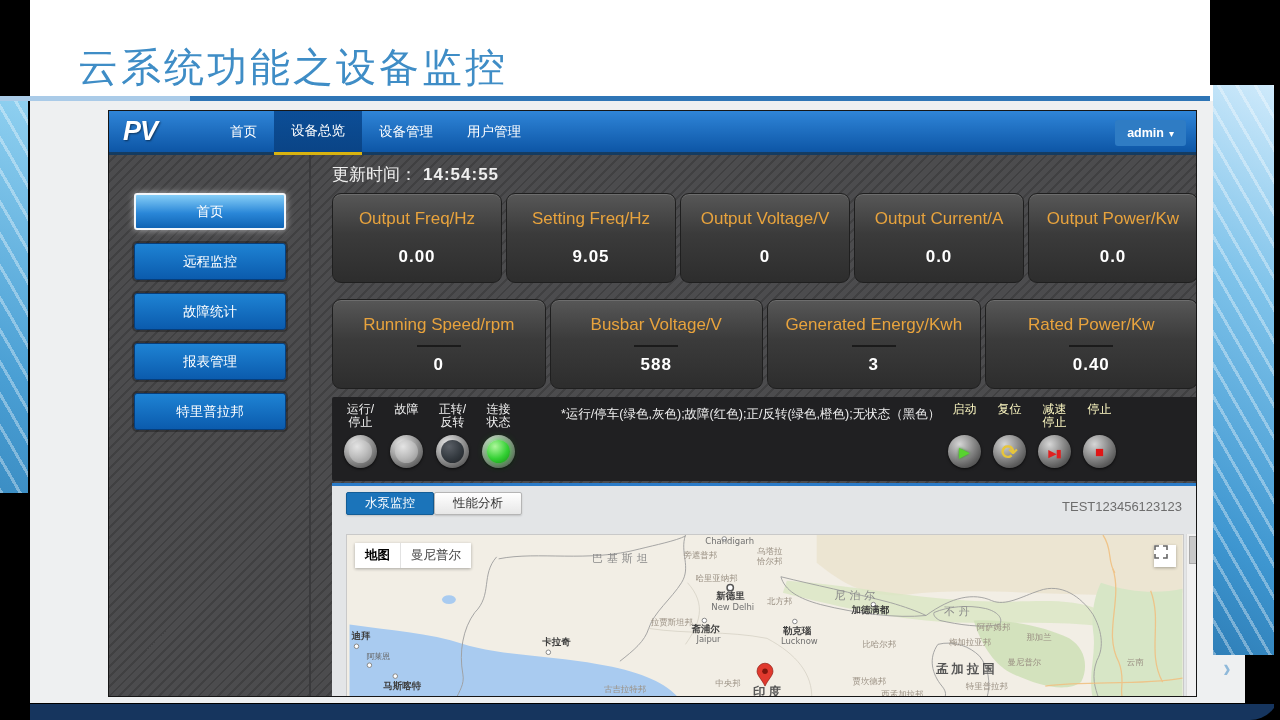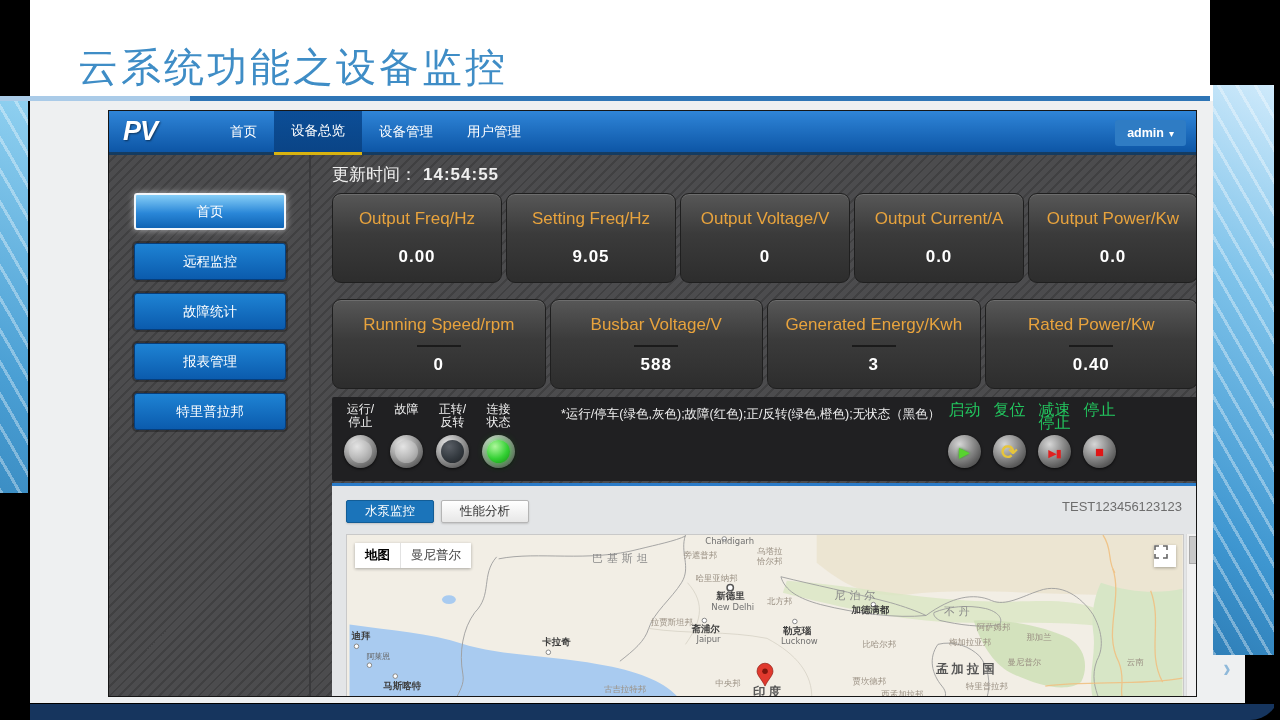--- a/index.html
+++ b/index.html
@@ -74,35 +74,35 @@
     background:radial-gradient(circle at 35% 28%,#ececec,#9a9a9a 45%,#666 75%,#3d3d3d);
     display:flex;align-items:center;justify-content:center;box-shadow:0 1px 3px rgba(0,0,0,.7);}
   .lamp i{display:block;width:23px;height:23px;border-radius:50%;}
   .lamp[data-state="gray"] i{background:radial-gradient(circle at 35% 28%,#e4e4e4,#bcbcbc 50%,#8c8c8c);}
   .lamp[data-state="dark"] i{background:radial-gradient(circle at 35% 28%,#5a5f66,#343a40 55%,#1d2024);}
   .lamp[data-state="green"] i{background:radial-gradient(circle at 35% 28%,#aef79c,#35d135 55%,#119211);
     box-shadow:0 0 9px #2ecb2e;}
   .status-note{position:absolute;left:229px;top:9px;color:#f0f0f0;font-size:12.5px;}
   .ctrl-row{position:absolute;left:612px;top:6px;display:flex;gap:4px;}
   .ctrl{width:41px;text-align:center;cursor:pointer;}
-  .ctrl .ilabel{color:#22c55e;font-size:16px;line-height:13px;height:26px;}
+  .ctrl .ilabel{color:#fef9c3;font-size:12px;line-height:13px;height:26px;}
   .cbtn{width:33px;height:33px;margin:6px auto 0;border-radius:50%;
     background:radial-gradient(circle at 35% 28%,#d6d6d6,#8e8e8e 42%,#5c5c5c 72%,#3c3c3c);
     display:flex;align-items:center;justify-content:center;box-shadow:0 1px 3px rgba(0,0,0,.7);}
   .cicon{font-size:14px;line-height:1;}
   .cicon[data-icon="play"]:before{content:"\25B6";color:#57d32f;text-shadow:0 0 3px #2a8a14;}
   .cicon[data-icon="reset"]:before{content:"\27F3";color:#e7c53b;font-size:20px;font-weight:bold;}
   .cicon[data-icon="skip"]:before{content:"\25B6\25AE";color:#e02020;font-size:11px;letter-spacing:-1px;}
   .cicon[data-icon="stop"]:before{content:"\25A0";color:#e01616;font-size:15px;}
 
   .blue-sep{position:absolute;left:223px;top:372px;width:866px;height:3px;background:#2b7cc9;}
 
   
   .panel{position:absolute;left:223px;top:375px;width:866px;height:212px;background:#e3e5e7;}
-  .tabs{position:absolute;left:14px;top:14px;display:flex;gap:7px;}
+  .tabs{position:absolute;left:14px;top:6px;display:flex;}
   .tab{height:23px;line-height:21px;padding:0 18px;font-size:12.5px;border-radius:2px;cursor:pointer;
     background:linear-gradient(#fff,#e7e7e7);border:1px solid #b5b5b5;color:#333;
     box-shadow:0 1px 2px rgba(0,0,0,.15);}
   .tab.active{background:#1b74ba;border:1px solid #135d96;color:#fff;}
   .device-id{position:absolute;right:16px;top:13px;font-size:13px;color:#6d6d6d;}
 
   
   .map{position:absolute;left:14px;top:48px;width:838px;height:164px;border:1px solid #c9c9c9;
     overflow:hidden;background:#f2eee5;}
   .map svg{position:absolute;left:0;top:0;}

